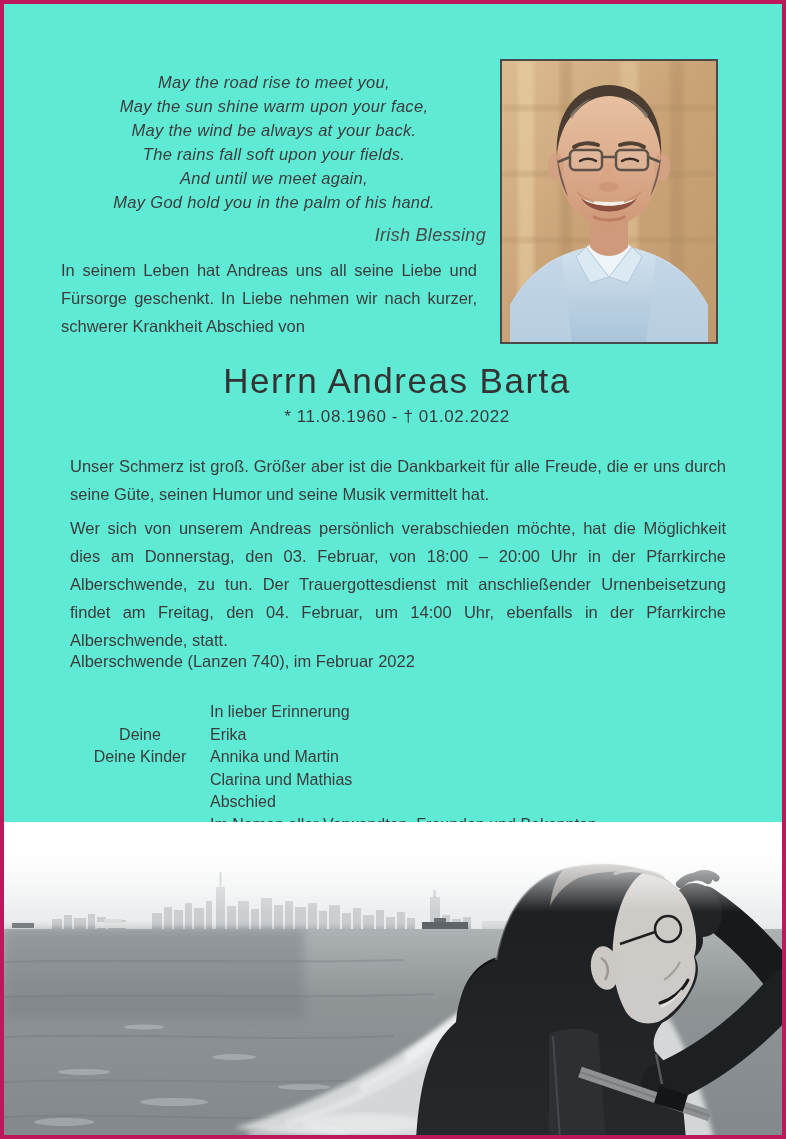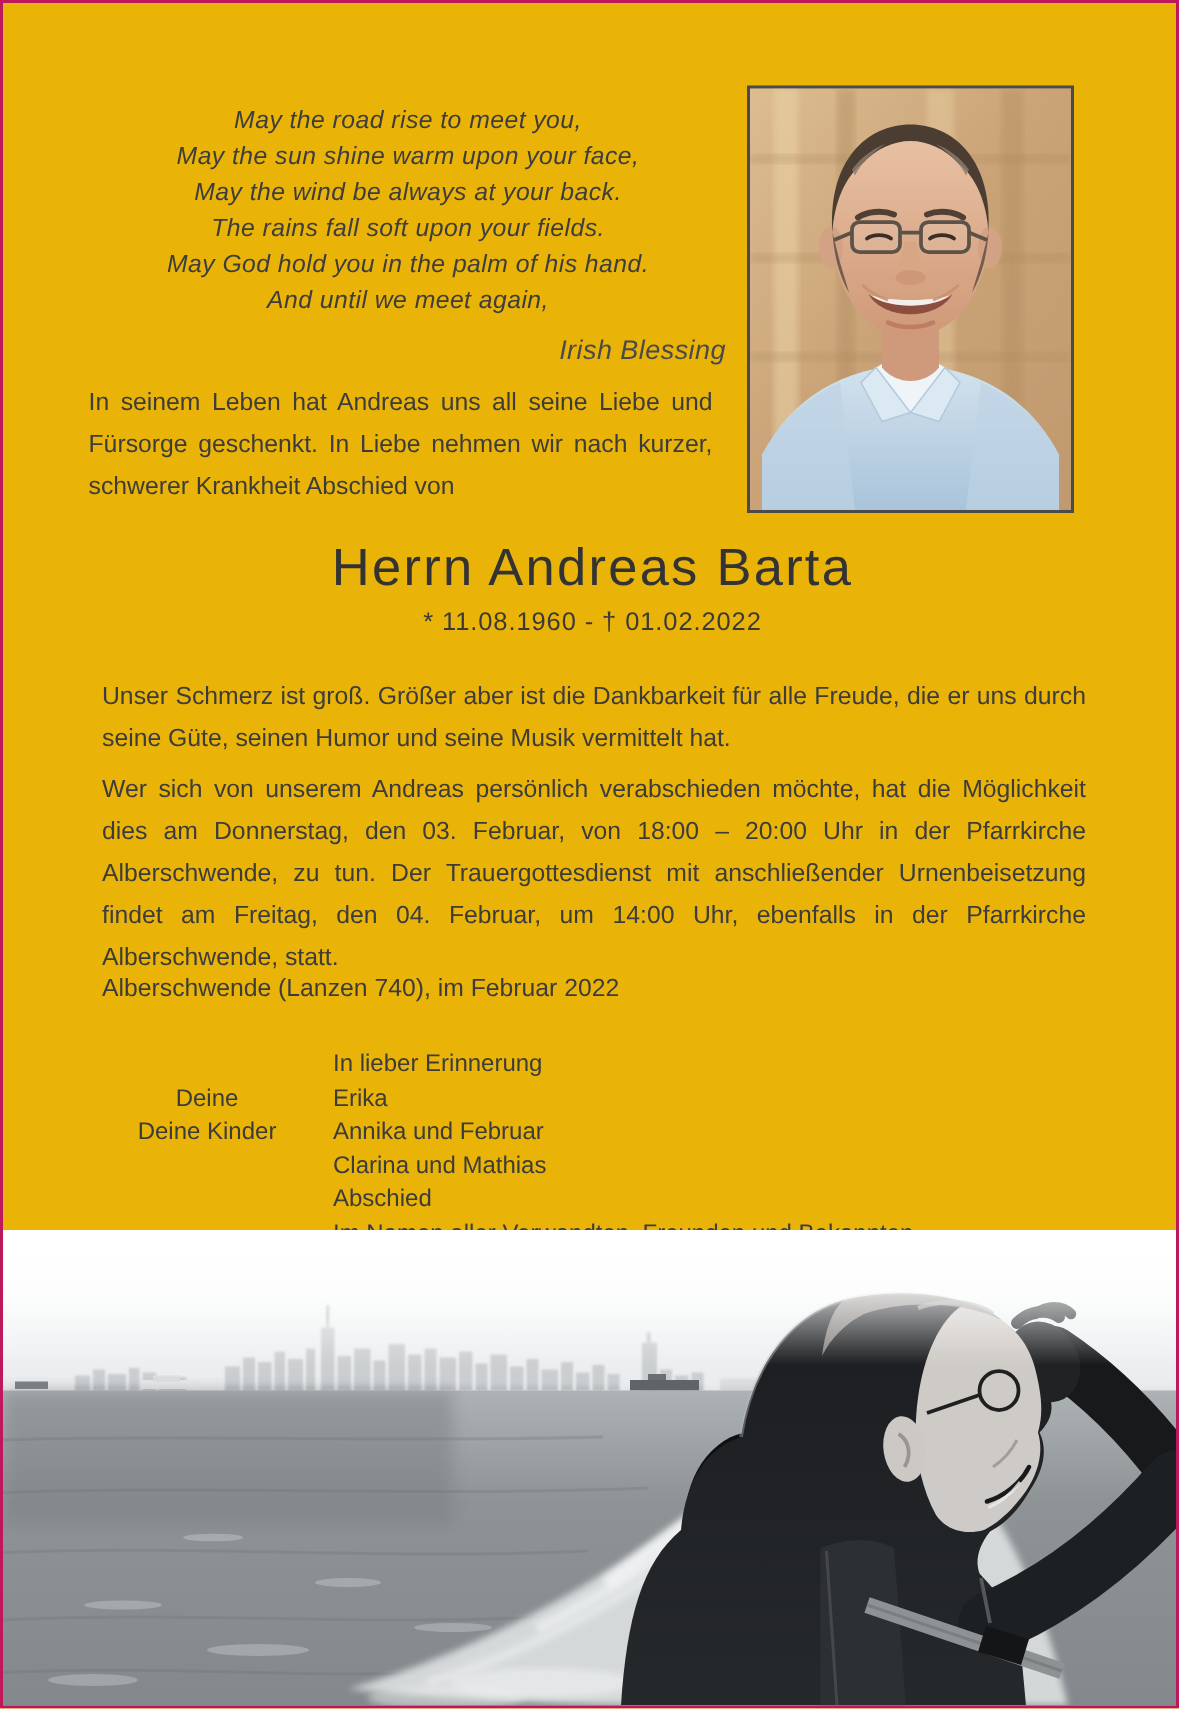--- a/index.html
+++ b/index.html
@@ -1,20 +1,20 @@
 <!DOCTYPE html>
 <html><head>
 <meta charset="utf-8">
 <style>
   html,body{margin:0;padding:0;background:#ffffff;}
   .page{
     position:relative;
     width:786px;height:1139px;
-    background:#eab308;
-    border:2px solid #be185d;
+    background:#5eead4;
+    border:4px solid #be185d;
     box-sizing:border-box;
     overflow:hidden;
     font-family:"Liberation Sans", sans-serif;
     color:#3c3c3c;
   }
   .poem{
     position:absolute;left:58px;top:66px;width:424px;
     text-align:center;font-style:italic;
     font-size:16.5px;line-height:24px;color:#3d3d3d;
     letter-spacing:0.3px;
@@ -46,21 +46,21 @@
   .para-grief{top:448px;}
   .para-farewell{top:510px;}
   .dateline{
     position:absolute;left:66px;top:648px;
     font-size:16.5px;color:#3c3c3c;text-align:center;
   }
   .memorial{
     position:absolute;left:66px;top:697px;width:620px;
     font-size:16px;line-height:22.5px;color:#3c3c3c;
   }
-  .mrow{display:grid;grid-template-columns:140px 1fr;column-gap:14px;}
+  .mrow{display:grid;grid-template-columns:140px 1fr;}
   .mlabel{text-align:center;}
   .mvalue{text-align:left;}
   .footer-photo{
     position:absolute;left:0;top:818px;width:782px;height:317px;
   }
   .footer-photo svg{display:block;}
   .footer-fade{
     position:absolute;left:0;top:0;width:782px;height:90px;
     background:linear-gradient(#ffffff 0%, rgba(255,255,255,0.85) 35%, rgba(255,255,255,0) 100%);
     pointer-events:none;
@@ -69,22 +69,22 @@
 </head>
 <body>
 
 <div class="page">
 
   <div class="poem">
     <div>May the road rise to meet you,</div>
     <div>May the sun shine warm upon your face,</div>
     <div>May the wind be always at your back.</div>
     <div>The rains fall soft upon your fields.</div>
+    <div>And until we meet again,</div>
     <div>May God hold you in the palm of his hand.</div>
-    <div>And until we meet again,</div>
     <div class="poem-attribution">Irish Blessing</div>
   </div>
 
   <div class="portrait">
     <svg width="214" height="281" viewBox="0 0 214 281">
       <defs>
         <linearGradient id="woodGrad" x1="0" y1="0" x2="1" y2="1">
           <stop offset="0" stop-color="#dcbd90"></stop>
           <stop offset="0.5" stop-color="#c9a276"></stop>
           <stop offset="1" stop-color="#c09a6e"></stop>
@@ -173,21 +173,21 @@
     <div class="mrow">
       <div class="mlabel"></div>
       <div class="mvalue">In lieber Erinnerung</div>
     </div>
     <div class="mrow">
       <div class="mlabel">Deine</div>
       <div class="mvalue">Erika</div>
     </div>
     <div class="mrow">
       <div class="mlabel">Deine Kinder</div>
-      <div class="mvalue">Annika und Februar</div>
+      <div class="mvalue">Annika und Martin</div>
     </div>
     <div class="mrow">
       <div class="mlabel"></div>
       <div class="mvalue">Clarina und Mathias</div>
     </div>
     <div class="mrow">
       <div class="mlabel"></div>
       <div class="mvalue">Abschied</div>
     </div>
     <div class="mrow">

